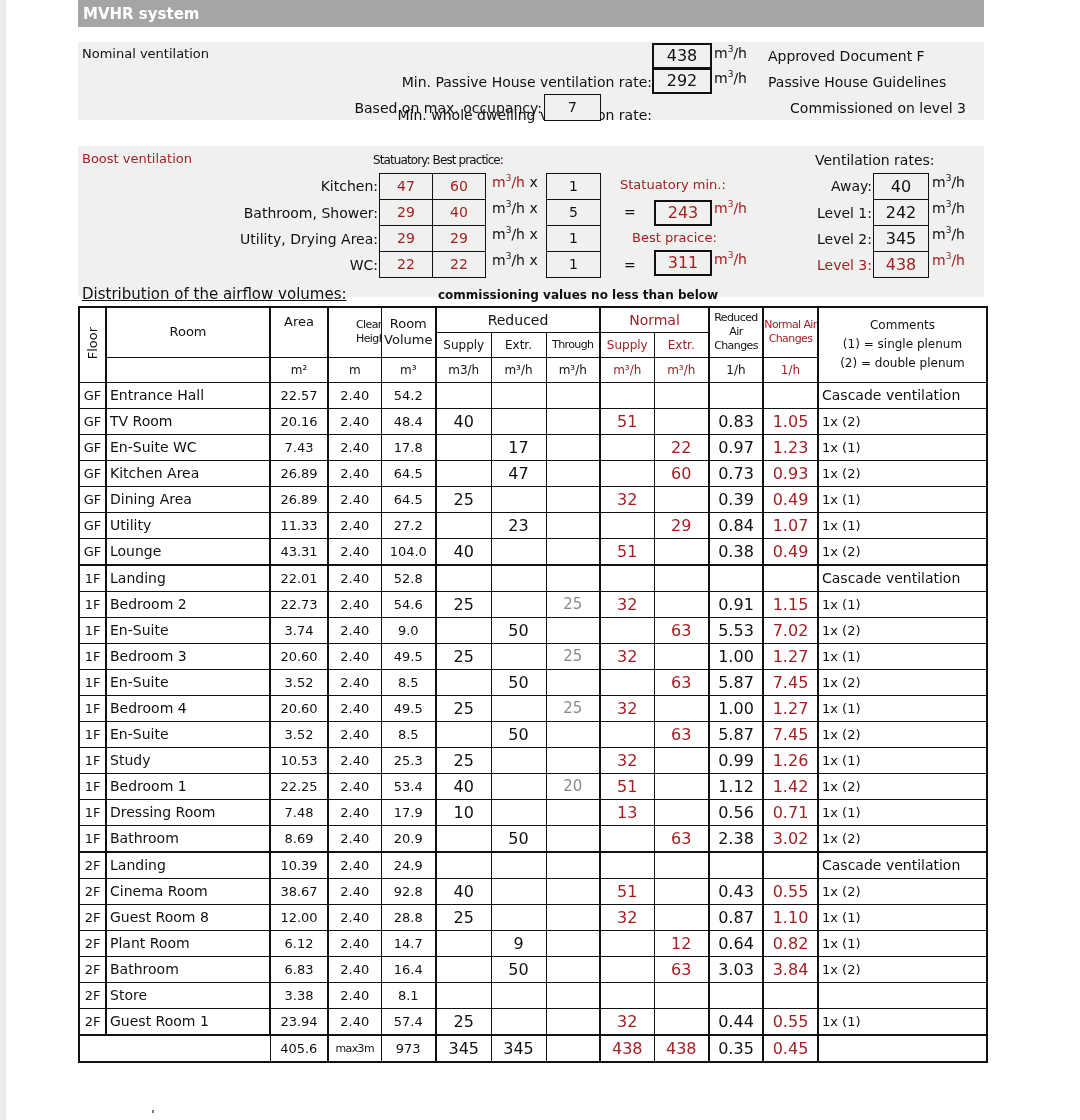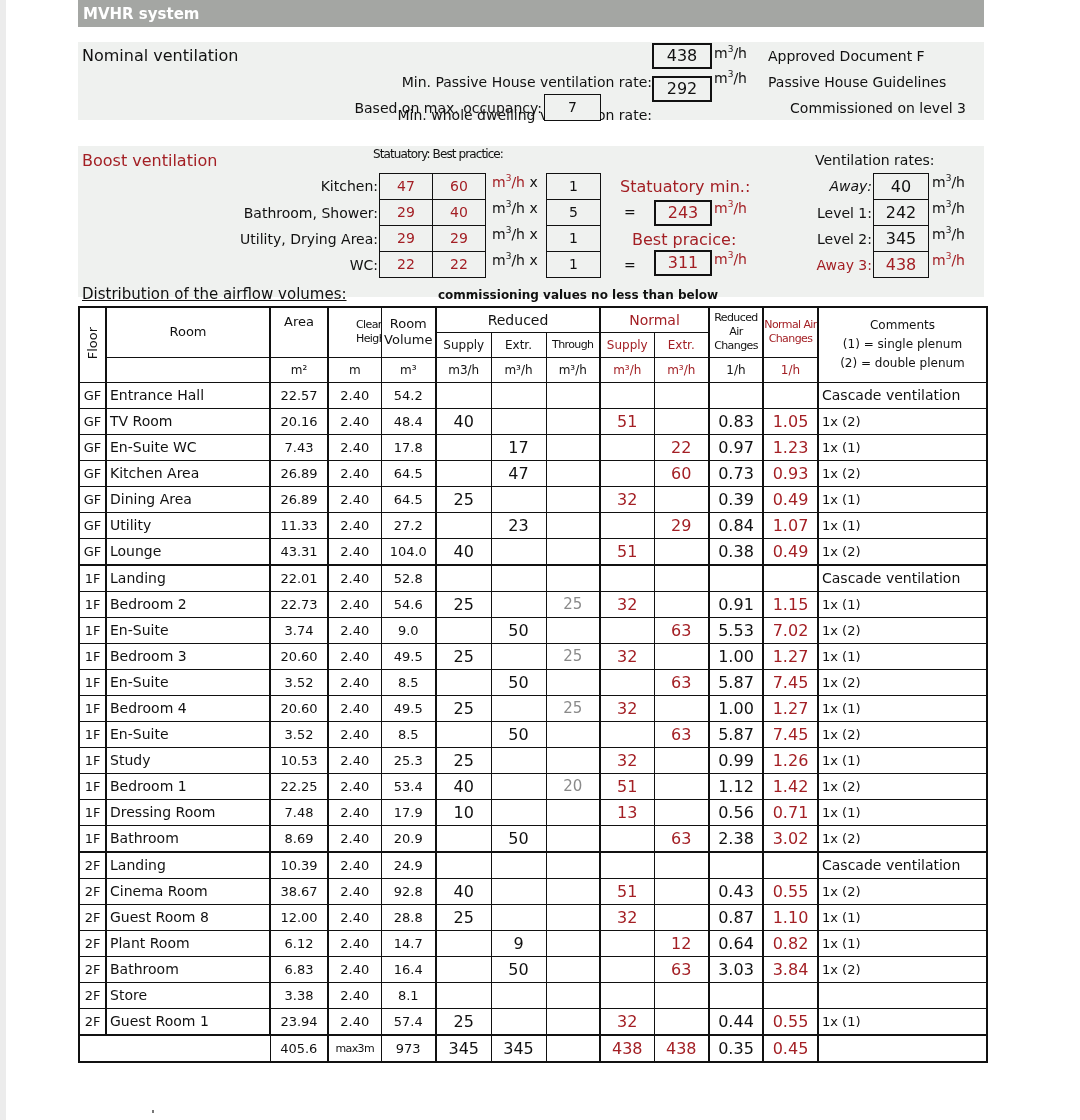--- a/index.html
+++ b/index.html
@@ -23,21 +23,21 @@
     position: absolute; border: 2px solid #111; box-sizing: border-box; background: #eff1ef;
     text-align: center; font-size: 16px; line-height: 22px;
   }
   .tbox {
     position: absolute; border: 1px solid #111; box-sizing: border-box; background: #eff1ef;
     text-align: center; font-size: 14px;
   }
   .red { color: #a31f24; }
   .unit { font-size: 14px; }
   .unit sup { font-size: 9px; }
-  .section-title { font-size: 16px; }
+  .section-title { font-size: 13px; }
   .condensed { font-size: 12px; letter-spacing: -0.9px; }
 
   table.main {
     position: absolute; left: 78px; top: 306px; width: 908px;
     border-collapse: collapse; table-layout: fixed;
     border: 2px solid #111;
   }
   table.main td, table.main th {
     border: 1px solid #111; padding: 0; font-weight: normal;
     text-align: center; overflow: hidden; white-space: nowrap;
@@ -64,32 +64,32 @@
 <div class="titlebar">MVHR system</div>
 
 <div class="panel p1">
   <span class="abs section-title" style="left:4px;top:4px;">Nominal ventilation</span>
   <span class="abs lbl" style="right:332px;top:24px;margin-top:41px;">Min. whole dwelling ventilation rate:</span>
   <div class="box" style="left:574px;top:1px;width:60px;height:26px;">438</div>
   <span class="abs unit" style="left:636px;top:2px;"><span>m</span><sup>3</sup><span>/h</span></span>
   <span class="abs lbl" style="left:690px;top:6px;">Approved Document F</span>
 
   <span class="abs lbl" style="right:332px;top:32px;">Min. Passive House ventilation rate:</span>
-  <div class="box" style="left:574px;top:34px;width:60px;height:26px;">292</div>
+  <div class="box" style="left:574px;top:26px;width:60px;height:26px;">292</div>
   <span class="abs unit" style="left:636px;top:27px;"><span>m</span><sup>3</sup><span>/h</span></span>
   <span class="abs lbl" style="left:690px;top:32px;">Passive House Guidelines</span>
 
   <span class="abs lbl" style="right:442px;top:58px;">Based on max. occupancy:</span>
   <div class="tbox" style="left:466px;top:52px;width:57px;height:27px;line-height:25px;">7</div>
   <span class="abs lbl" style="right:18px;top:58px;">Commissioned on level 3</span>
 </div>
 
 <div class="panel p2">
   <span class="abs section-title red" style="left:4px;top:5px;">Boost ventilation</span>
-  <span class="abs condensed" style="left:295px;top:1px;">Statuatory: Best practice:</span>
+  <span class="abs condensed" style="left:295px;top:7px;">Statuatory: Best practice:</span>
 
   <span class="abs lbl" style="right:606px;top:32px;">Kitchen:</span>
   <span class="abs lbl" style="right:606px;top:59px;">Bathroom, Shower:</span>
   <span class="abs lbl" style="right:606px;top:85px;">Utility, Drying Area:</span>
   <span class="abs lbl" style="right:606px;top:111px;">WC:</span>
 
   <div class="tbox red" style="left:301px;top:27px;width:54px;height:27px;line-height:25px;">47</div>
   <div class="tbox red" style="left:354px;top:27px;width:54px;height:27px;line-height:25px;">60</div>
   <div class="tbox red" style="left:301px;top:53px;width:54px;height:27px;line-height:25px;">29</div>
   <div class="tbox red" style="left:354px;top:53px;width:54px;height:27px;line-height:25px;">40</div>
@@ -112,24 +112,24 @@
   <span class="abs lbl" style="left:546px;top:58px;">=</span>
   <div class="box red" style="left:576px;top:54px;width:58px;height:26px;">243</div>
   <span class="abs unit red" style="left:636px;top:53px;"><span>m</span><sup>3</sup><span>/h</span></span>
 
   <span class="abs red section-title" style="left:554px;top:84px;">Best pracice:</span>
   <span class="abs lbl" style="left:546px;top:111px;">=</span>
   <div class="box red" style="left:576px;top:104px;width:58px;height:26px;">311</div>
   <span class="abs unit red" style="left:636px;top:104px;"><span>m</span><sup>3</sup><span>/h</span></span>
 
   <span class="abs lbl" style="left:737px;top:6px;">Ventilation rates:</span>
-  <span class="abs lbl" style="right:112px;top:32px;font-style:italic;">Away:</span>
+  <span class="abs lbl" style="right:112px;top:32px;">Away:</span>
   <span class="abs lbl" style="right:112px;top:59px;">Level 1:</span>
   <span class="abs lbl" style="right:112px;top:85px;">Level 2:</span>
-  <span class="abs lbl red" style="right:112px;top:111px;">Away 3:</span>
+  <span class="abs lbl red" style="right:112px;top:111px;">Level 3:</span>
   <div class="tbox" style="left:795px;top:27px;width:56px;height:27px;line-height:25px;font-size:16px;">40</div>
   <div class="tbox" style="left:795px;top:53px;width:56px;height:27px;line-height:25px;font-size:16px;">242</div>
   <div class="tbox" style="left:795px;top:79px;width:56px;height:27px;line-height:25px;font-size:16px;">345</div>
   <div class="tbox red" style="left:795px;top:105px;width:56px;height:27px;line-height:25px;font-size:16px;">438</div>
   <span class="abs unit" style="left:854px;top:27px;"><span>m</span><sup>3</sup><span>/h</span></span>
   <span class="abs unit" style="left:854px;top:53px;"><span>m</span><sup>3</sup><span>/h</span></span>
   <span class="abs unit" style="left:854px;top:79px;"><span>m</span><sup>3</sup><span>/h</span></span>
   <span class="abs unit red" style="left:854px;top:105px;"><span>m</span><sup>3</sup><span>/h</span></span>
 </div>
 

